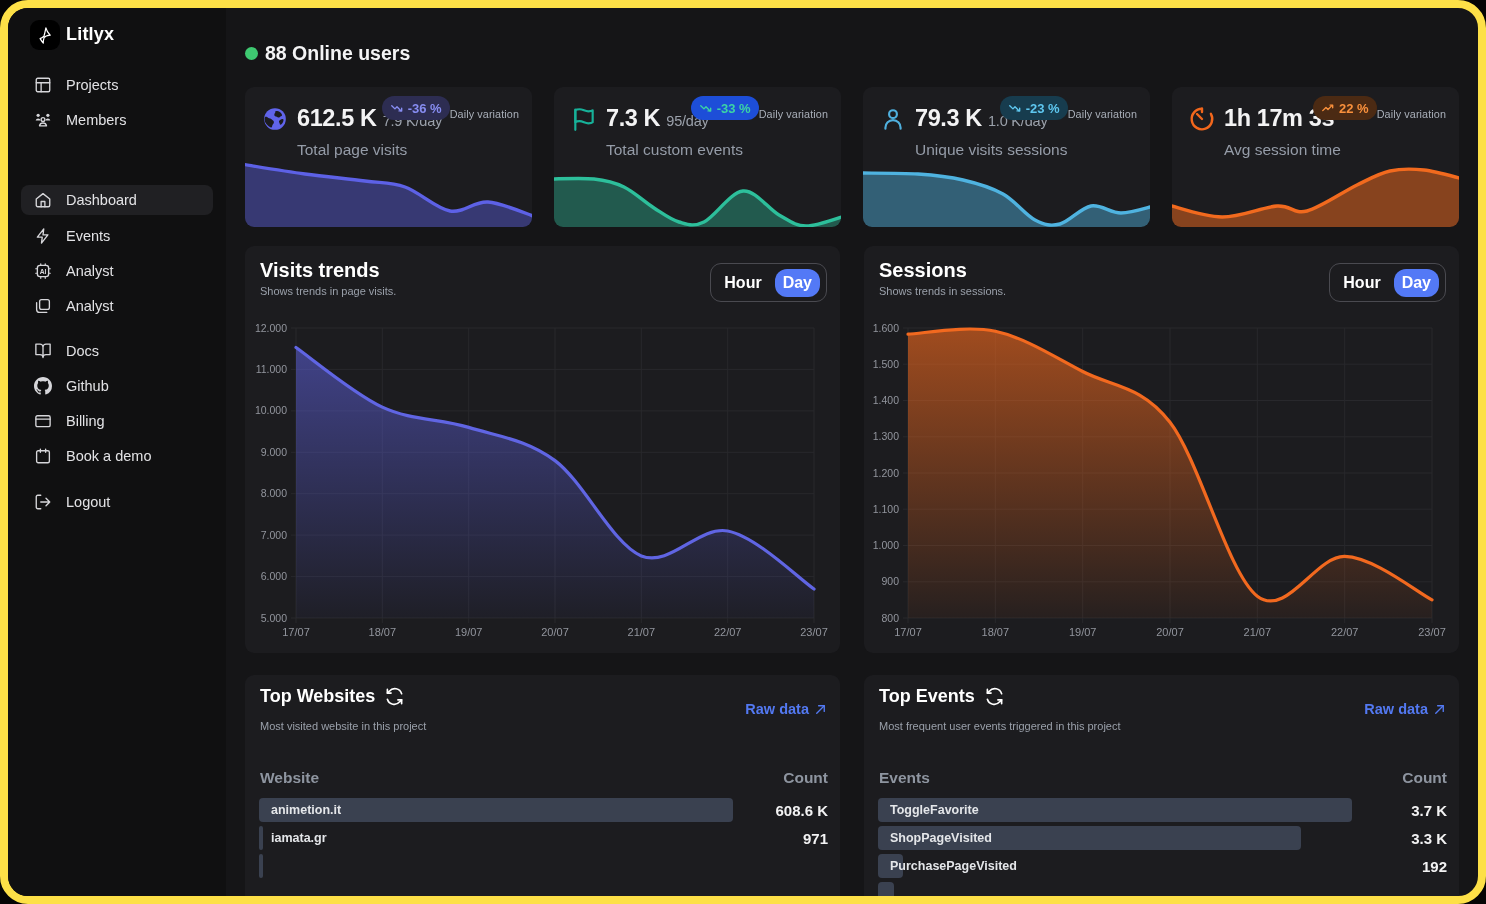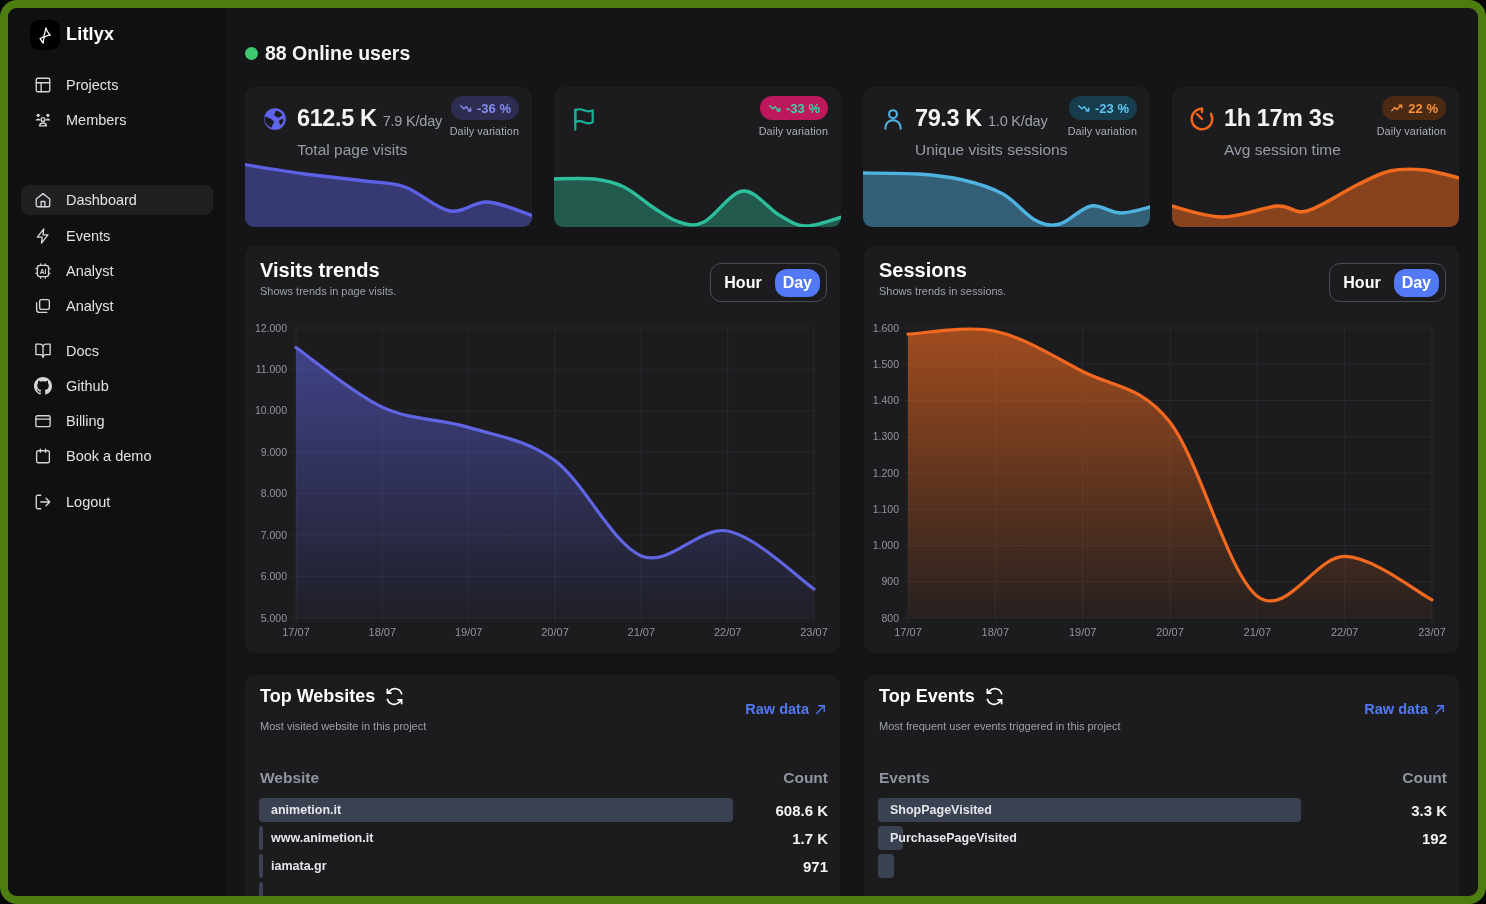--- a/index.html
+++ b/index.html
@@ -1,36 +1,36 @@
 <!DOCTYPE html>
 <html><head><meta charset="utf-8"><style>
 *{margin:0;padding:0;box-sizing:border-box}
 html,body{width:1486px;height:904px;background:#050505;overflow:hidden}
 body{font-family:"Liberation Sans",sans-serif;-webkit-font-smoothing:antialiased}
-.frame{position:absolute;inset:0;border:8px solid #4d7c0f;border-radius:17px;overflow:hidden;background:#151517;display:flex}
+.frame{position:absolute;inset:0;border:8px solid #fde047;border-radius:28px;overflow:hidden;background:#151517;display:flex}
 .side{position:relative;width:218px;background:#101011;flex:none}
 .logo{position:absolute;left:22px;top:12px;width:30px;height:30px;background:#000;border-radius:9px;display:flex;align-items:center;justify-content:center}
 .brand{position:absolute;left:58px;top:16px;font-size:18px;font-weight:bold;color:#fff;letter-spacing:.2px}
 .nav{position:absolute;left:13px;width:192px;height:30px;border-radius:8px;display:flex;align-items:center;color:#e2e2e5;font-size:14.5px}
 .nav.active{background:#202023}
 .nico{width:18px;height:18px;margin:0 14px 0 13px;color:#d6d6da;display:flex}
 .nico svg{width:18px;height:18px}
 .main{position:relative;flex:1;padding:0}
 .h1{position:absolute;left:19px;top:34px;display:flex;align-items:center;font-size:19.5px;font-weight:bold;color:#f4f4f5}
 .dot{width:13px;height:13px;border-radius:50%;background:#3ec971;margin-right:7px}
 .grid{position:absolute;left:19px;top:79px;width:1214px}
 .cards{display:grid;grid-template-columns:repeat(4,287px);gap:22px}
 .card{background:#1c1c1f;border-radius:9px;position:relative}
 .stat{height:140px;overflow:hidden}
 .sico{position:absolute;left:17px;top:19px}
 .smid{position:absolute;left:52px;top:16px}
 .snum{font-size:23.5px;font-weight:bold;color:#f3f3f4;letter-spacing:-.4px;white-space:nowrap;line-height:31px}
 .sper{font-size:14.5px;font-weight:normal;color:#9ba1ab;letter-spacing:-.2px}
 .slab{font-size:15.5px;color:#959ca8;margin-top:4px}
-.sright{position:absolute;right:13px;top:9px;display:flex;flex-direction:column;align-items:flex-end}
+.sright{position:absolute;right:13px;top:9px;display:flex;flex-direction:row;align-items:flex-end}
 .badge{display:inline-flex;align-items:center;gap:4px;height:24px;padding:0 8px;border-radius:12px;font-size:13px;font-weight:bold}
 .dvar{font-size:10.8px;color:#a9afb9;margin-top:5px;letter-spacing:.1px}
 .spark{position:absolute;left:0;bottom:0;display:block}
 .two{display:grid;grid-template-columns:595px 595px;gap:24px;margin-top:19px}
 .chart{height:407px;overflow:hidden}
 .chart > svg{position:absolute;left:0;top:0}
 .chead{position:absolute;left:0;top:0;width:100%;z-index:2;display:flex;justify-content:space-between;align-items:flex-start;padding:13px 13px 0 15px}
 .ctitle{font-size:20px;font-weight:bold;color:#fff}
 .csub{font-size:11px;color:#9aa0aa;margin-top:3px}
 .toggle{display:flex;align-items:center;border:1px solid #4a4a50;border-radius:11px;height:39px;padding:0 6px 0 0;margin-top:4px}
@@ -189,22 +189,26 @@
 <svg class="spark" width="287" height="67" viewBox="0 0 287 67">
 <path d="M -4.0 4.0 C 6.7 5.7 39.3 11.2 60.0 14.0 C 80.7 16.8 103.3 18.8 120.0 21.0 C 136.7 23.2 145.8 22.0 160.0 27.0 C 174.2 32.0 191.2 48.5 205.0 51.0 C 218.8 53.5 228.7 41.0 243.0 42.0 C 257.3 43.0 283.0 54.5 291.0 57.0 L 291.0 70.0 L -4.0 70.0 Z" fill="rgba(93,97,230,0.42)"></path>
 <path d="M -4.0 4.0 C 6.7 5.7 39.3 11.2 60.0 14.0 C 80.7 16.8 103.3 18.8 120.0 21.0 C 136.7 23.2 145.8 22.0 160.0 27.0 C 174.2 32.0 191.2 48.5 205.0 51.0 C 218.8 53.5 228.7 41.0 243.0 42.0 C 257.3 43.0 283.0 54.5 291.0 57.0" fill="none" stroke="#5d61e6" stroke-width="3.4" stroke-linecap="round"></path>
             </svg>
           </div>
           <div class="card stat">
 <div class="sico"><svg width="26" height="26" viewBox="0 0 24 24" fill="none" stroke="#17b199" stroke-width="2" stroke-linecap="round" stroke-linejoin="round">
                 <path d="M4 15s1-1 4-1 5 2 8 2 4-1 4-1V4s-1 1-4 1-5-2-8-2-4 1-4 1z"></path>
                 <path d="M4 22V3.2"></path>
               </svg></div>
+<div class="smid">
+              <div class="snum">7.3 K <span class="sper">95/day</span></div>
+              <div class="slab">Total custom events</div>
+            </div>
 <div class="sright">
-              <div class="badge" style="background:#be185d;color:#3bd4a5">
+              <div class="badge" style="background:#1d4ed8;color:#3bd4a5">
                 <svg width="14" height="14" viewBox="0 0 24 24" fill="none" stroke="currentColor" stroke-width="2.4" stroke-linecap="round" stroke-linejoin="round">
                   <path d="m3 8 5.5 5.5 3.5-3.5 7 7"></path>
                   <path d="M20 12.5V17h-4.5"></path>
                 </svg>
                 <span>-33 %</span>
               </div>
               <div class="dvar">Daily variation</div>
             </div>
 <svg class="spark" width="287" height="67" viewBox="0 0 287 67">
 <path d="M -4.0 19.0 C 3.3 19.0 27.7 17.7 40.0 19.0 C 52.3 20.3 60.0 22.2 70.0 27.0 C 80.0 31.8 90.8 42.2 100.0 48.0 C 109.2 53.8 116.7 59.7 125.0 62.0 C 133.3 64.3 139.3 67.2 150.0 62.0 C 160.7 56.8 176.5 32.2 189.0 31.0 C 201.5 29.8 214.5 49.2 225.0 55.0 C 235.5 60.8 241.0 65.8 252.0 66.0 C 263.0 66.2 284.5 57.7 291.0 56.0 L 291.0 70.0 L -4.0 70.0 Z" fill="rgba(45,191,155,0.38)"></path>
@@ -398,25 +402,20 @@
               <span>Website</span>
               <span>Count</span>
             </div>
 <div class="trow">
               <div class="tbar" style="width:474px"></div>
               <span class="tlab">animetion.it</span>
               <span class="tcount">608.6 K</span>
             </div>
             <div class="trow">
               <div class="tbar" style="width:4px"></div>
-              <span class="tlab">www.animetion.it</span>
-              <span class="tcount">1.7 K</span>
-            </div>
-            <div class="trow">
-              <div class="tbar" style="width:4px"></div>
               <span class="tlab">iamata.gr</span>
               <span class="tcount">971</span>
             </div>
             <div class="trow">
               <div class="tbar" style="width:4px"></div>
               <span class="tlab"></span>
               <span class="tcount"></span>
             </div>
           </div>
           <div class="card table">
@@ -432,20 +431,25 @@
               <div class="raw">Raw data <svg width="15" height="15" viewBox="0 0 24 24" fill="none" stroke="#5379f2" stroke-width="2.2" stroke-linecap="round" stroke-linejoin="round">
                   <path d="M6 18 18 6"></path>
                   <path d="M9 6h9v9"></path>
                 </svg></div>
             </div>
 <div class="csub">Most frequent user events triggered in this project</div>
 <div class="tcols">
               <span>Events</span>
               <span>Count</span>
             </div>
+<div class="trow">
+              <div class="tbar" style="width:474px"></div>
+              <span class="tlab">ToggleFavorite</span>
+              <span class="tcount">3.7 K</span>
+            </div>
             <div class="trow">
               <div class="tbar" style="width:423px"></div>
               <span class="tlab">ShopPageVisited</span>
               <span class="tcount">3.3 K</span>
             </div>
             <div class="trow">
               <div class="tbar" style="width:25px"></div>
               <span class="tlab">PurchasePageVisited</span>
               <span class="tcount">192</span>
             </div>

